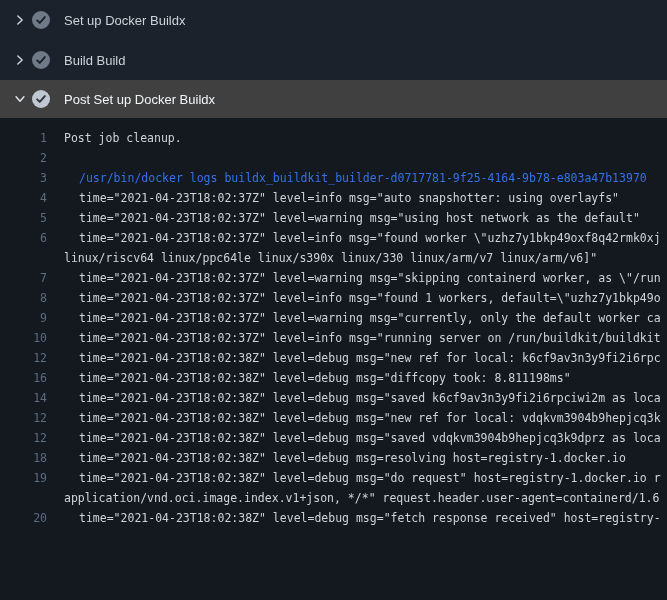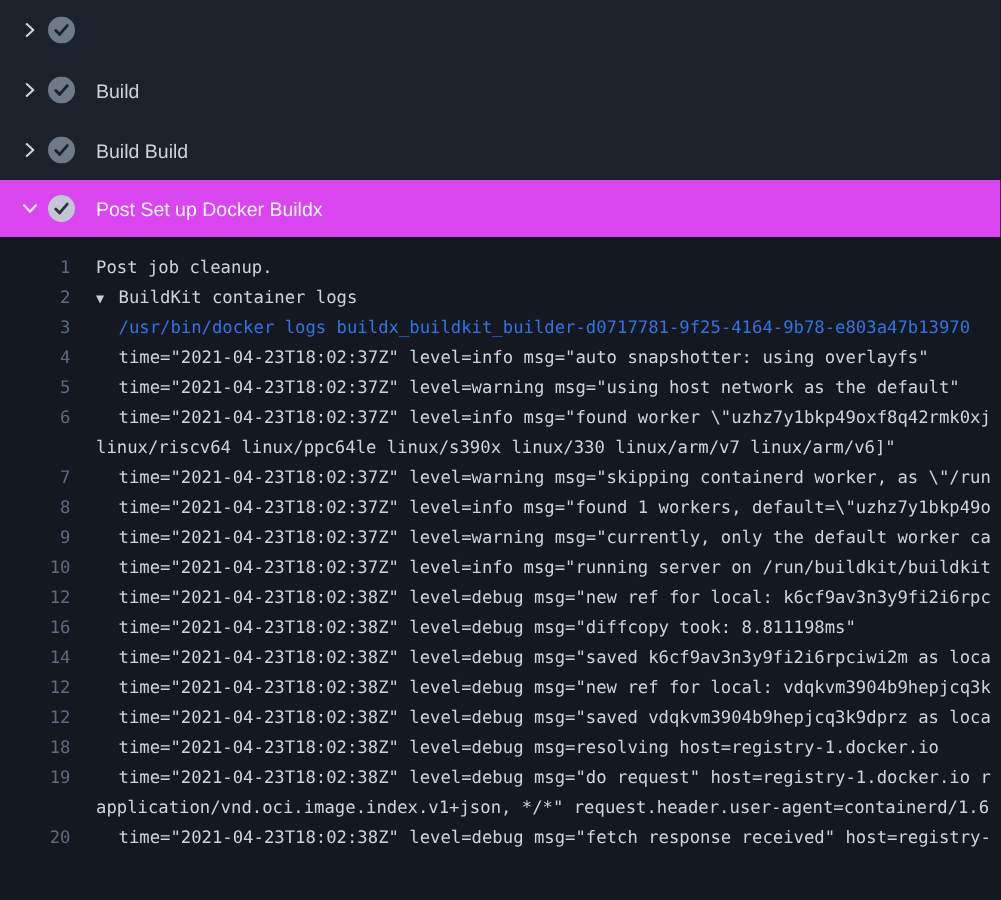--- a/index.html
+++ b/index.html
@@ -1,21 +1,21 @@
 <!DOCTYPE html>
 <html><head>
 <meta charset="utf-8">
 <style>
   * { margin:0; padding:0; box-sizing:border-box; }
   html,body { width:667px; height:600px; overflow:hidden; background:#14181f;
               font-family:"Liberation Sans", sans-serif; }
 
   .steps { background:#1c222b; }
   .step-row { height:40px; display:flex; align-items:center; padding-left:12px; cursor:pointer; }
-  .step-row.expanded { height:38px; background:#d946ef; }
+  .step-row.expanded { height:38px; background:#404040; }
   .chev { width:16px; height:16px; display:inline-flex; align-items:center; justify-content:center;
           color:#cdd5dd; margin-right:4px; }
   .step-row.expanded .chev { color:#e6eaee; }
   .check { width:18px; height:18px; display:inline-flex; align-items:center; justify-content:center;
            margin-right:14px; }
   .step-label { font-size:13px; color:#cbd3da; }
   .step-row.expanded .step-label { color:#f2f5f8; }
 
   .log { background:#14181f; height:442px; padding-top:10px; overflow:hidden; }
   .log-row { display:flex; height:20px; line-height:20px; white-space:pre; overflow:hidden;
@@ -37,34 +37,21 @@
           <svg width="14" height="14" viewBox="0 0 16 16">
             <path d="M5.5 3.5l5 4.5-5 4.5" fill="none" stroke="currentColor" stroke-width="1.6" stroke-linecap="round" stroke-linejoin="round"></path>
           </svg>
         </span>
         <span class="check">
           <svg width="18" height="18" viewBox="0 0 16 16">
             <circle cx="8" cy="8" r="8" fill="#6e7a87"></circle>
             <path d="M4.6 8.3l2.3 2.3 4.5-5.2" fill="none" stroke="#1c222b" stroke-width="1.7" stroke-linecap="round" stroke-linejoin="round"></path>
           </svg>
         </span>
-      </div>
-      <div class="step-row">
-        <span class="chev">
-          <svg width="14" height="14" viewBox="0 0 16 16">
-            <path d="M5.5 3.5l5 4.5-5 4.5" fill="none" stroke="currentColor" stroke-width="1.6" stroke-linecap="round" stroke-linejoin="round"></path>
-          </svg>
-        </span>
-        <span class="check">
-          <svg width="18" height="18" viewBox="0 0 16 16">
-            <circle cx="8" cy="8" r="8" fill="#6e7a87"></circle>
-            <path d="M4.6 8.3l2.3 2.3 4.5-5.2" fill="none" stroke="#1c222b" stroke-width="1.7" stroke-linecap="round" stroke-linejoin="round"></path>
-          </svg>
-        </span>
-        <span class="step-label">Build</span>
+        <span class="step-label">Set up Docker Buildx</span>
       </div>
       <div class="step-row">
         <span class="chev">
           <svg width="14" height="14" viewBox="0 0 16 16">
             <path d="M5.5 3.5l5 4.5-5 4.5" fill="none" stroke="currentColor" stroke-width="1.6" stroke-linecap="round" stroke-linejoin="round"></path>
           </svg>
         </span>
         <span class="check">
           <svg width="18" height="18" viewBox="0 0 16 16">
             <circle cx="8" cy="8" r="8" fill="#6e7a87"></circle>
@@ -83,21 +70,21 @@
           <svg width="18" height="18" viewBox="0 0 16 16">
             <circle cx="8" cy="8" r="8" fill="#c0c8d1"></circle>
             <path d="M4.6 8.3l2.3 2.3 4.5-5.2" fill="none" stroke="#2e343e" stroke-width="1.7" stroke-linecap="round" stroke-linejoin="round"></path>
           </svg>
         </span>
         <span class="step-label">Post Set up Docker Buildx</span>
       </div>
     </div>
   <div class="log">
       <div class="log-row"><span class="ln">1</span><span class="lt ind0">Post job cleanup.</span></div>
-      <div class="log-row"><span class="ln">2</span><span class="lt ind0"><span class="tri">▼</span>BuildKit container logs</span></div>
+      <div class="log-row"><span class="ln">2</span></div>
       <div class="log-row"><span class="ln">3</span><span class="lt ind1 cmd">/usr/bin/docker logs buildx_buildkit_builder-d0717781-9f25-4164-9b78-e803a47b13970</span></div>
       <div class="log-row"><span class="ln">4</span><span class="lt ind1">time="2021-04-23T18:02:37Z" level=info msg="auto snapshotter: using overlayfs"</span></div>
       <div class="log-row"><span class="ln">5</span><span class="lt ind1">time="2021-04-23T18:02:37Z" level=warning msg="using host network as the default"</span></div>
       <div class="log-row"><span class="ln">6</span><span class="lt ind1">time="2021-04-23T18:02:37Z" level=info msg="found worker \"uzhz7y1bkp49oxf8q42rmk0xj</span></div>
       <div class="log-row"><span class="ln"></span><span class="lt ind0">linux/riscv64 linux/ppc64le linux/s390x linux/330 linux/arm/v7 linux/arm/v6]"</span></div>
       <div class="log-row"><span class="ln">7</span><span class="lt ind1">time="2021-04-23T18:02:37Z" level=warning msg="skipping containerd worker, as \"/run</span></div>
       <div class="log-row"><span class="ln">8</span><span class="lt ind1">time="2021-04-23T18:02:37Z" level=info msg="found 1 workers, default=\"uzhz7y1bkp49o</span></div>
       <div class="log-row"><span class="ln">9</span><span class="lt ind1">time="2021-04-23T18:02:37Z" level=warning msg="currently, only the default worker ca</span></div>
       <div class="log-row"><span class="ln">10</span><span class="lt ind1">time="2021-04-23T18:02:37Z" level=info msg="running server on /run/buildkit/buildkit</span></div>
       <div class="log-row"><span class="ln">12</span><span class="lt ind1">time="2021-04-23T18:02:38Z" level=debug msg="new ref for local: k6cf9av3n3y9fi2i6rpc</span></div>

